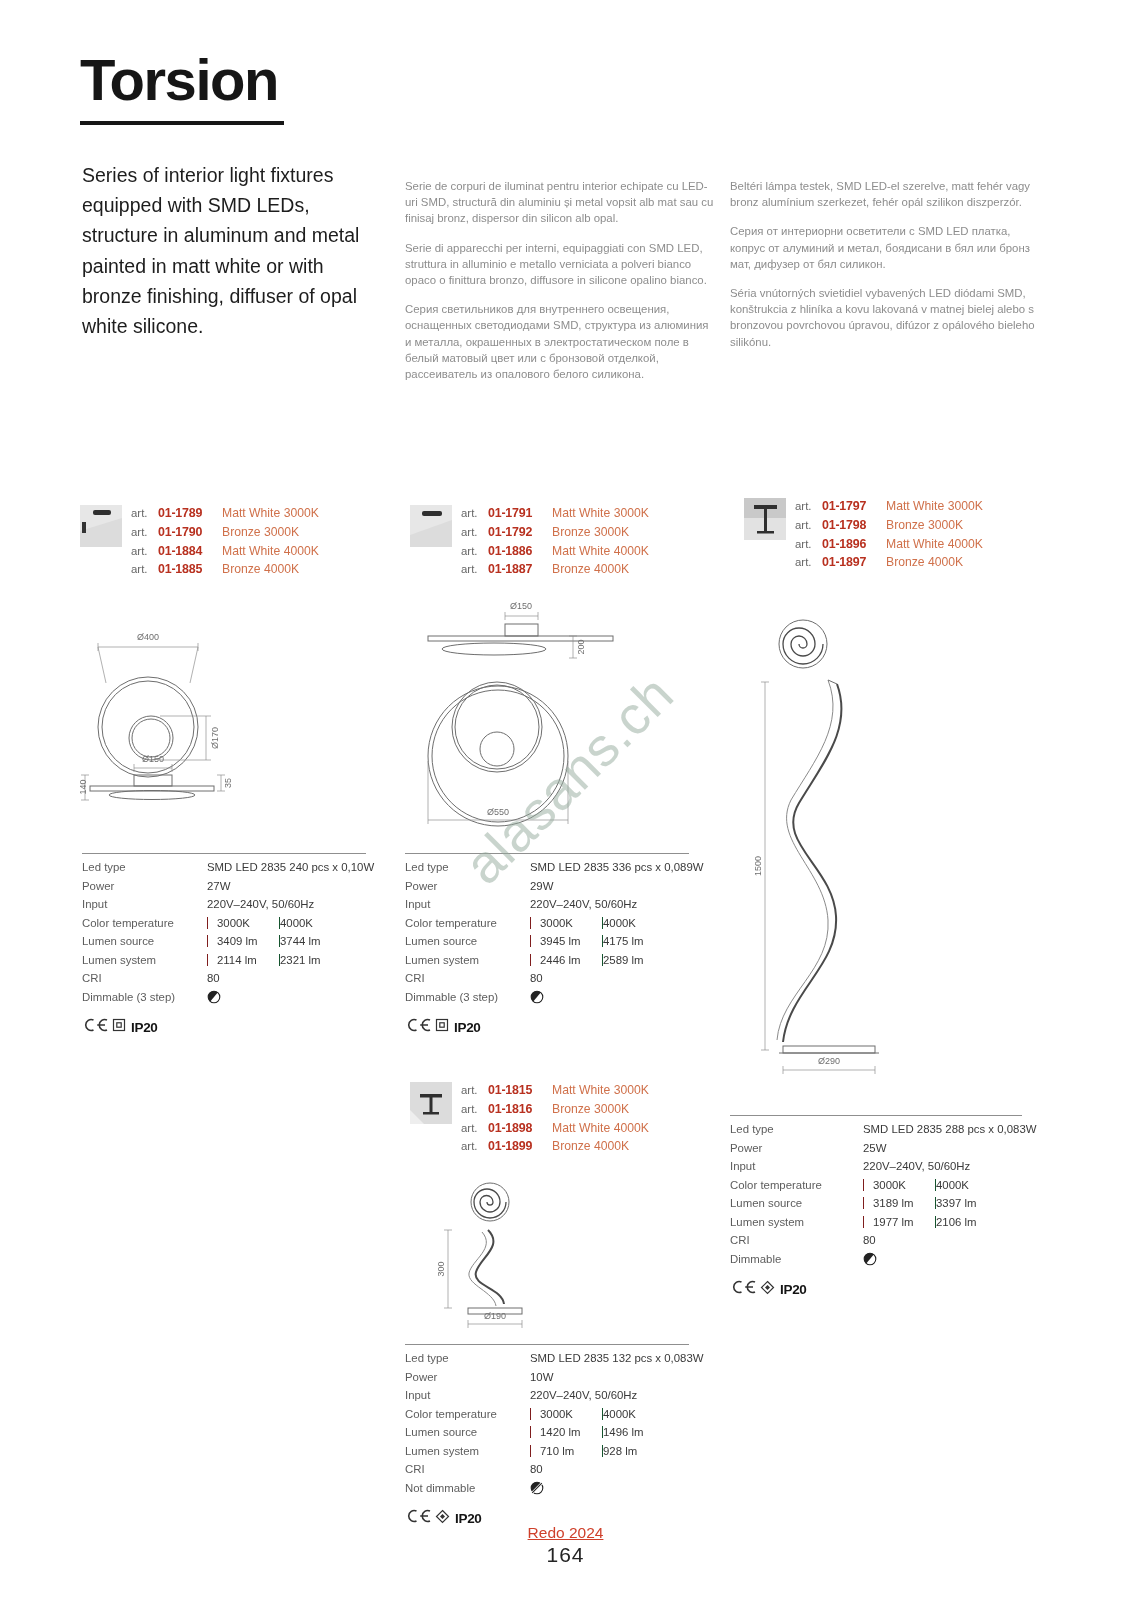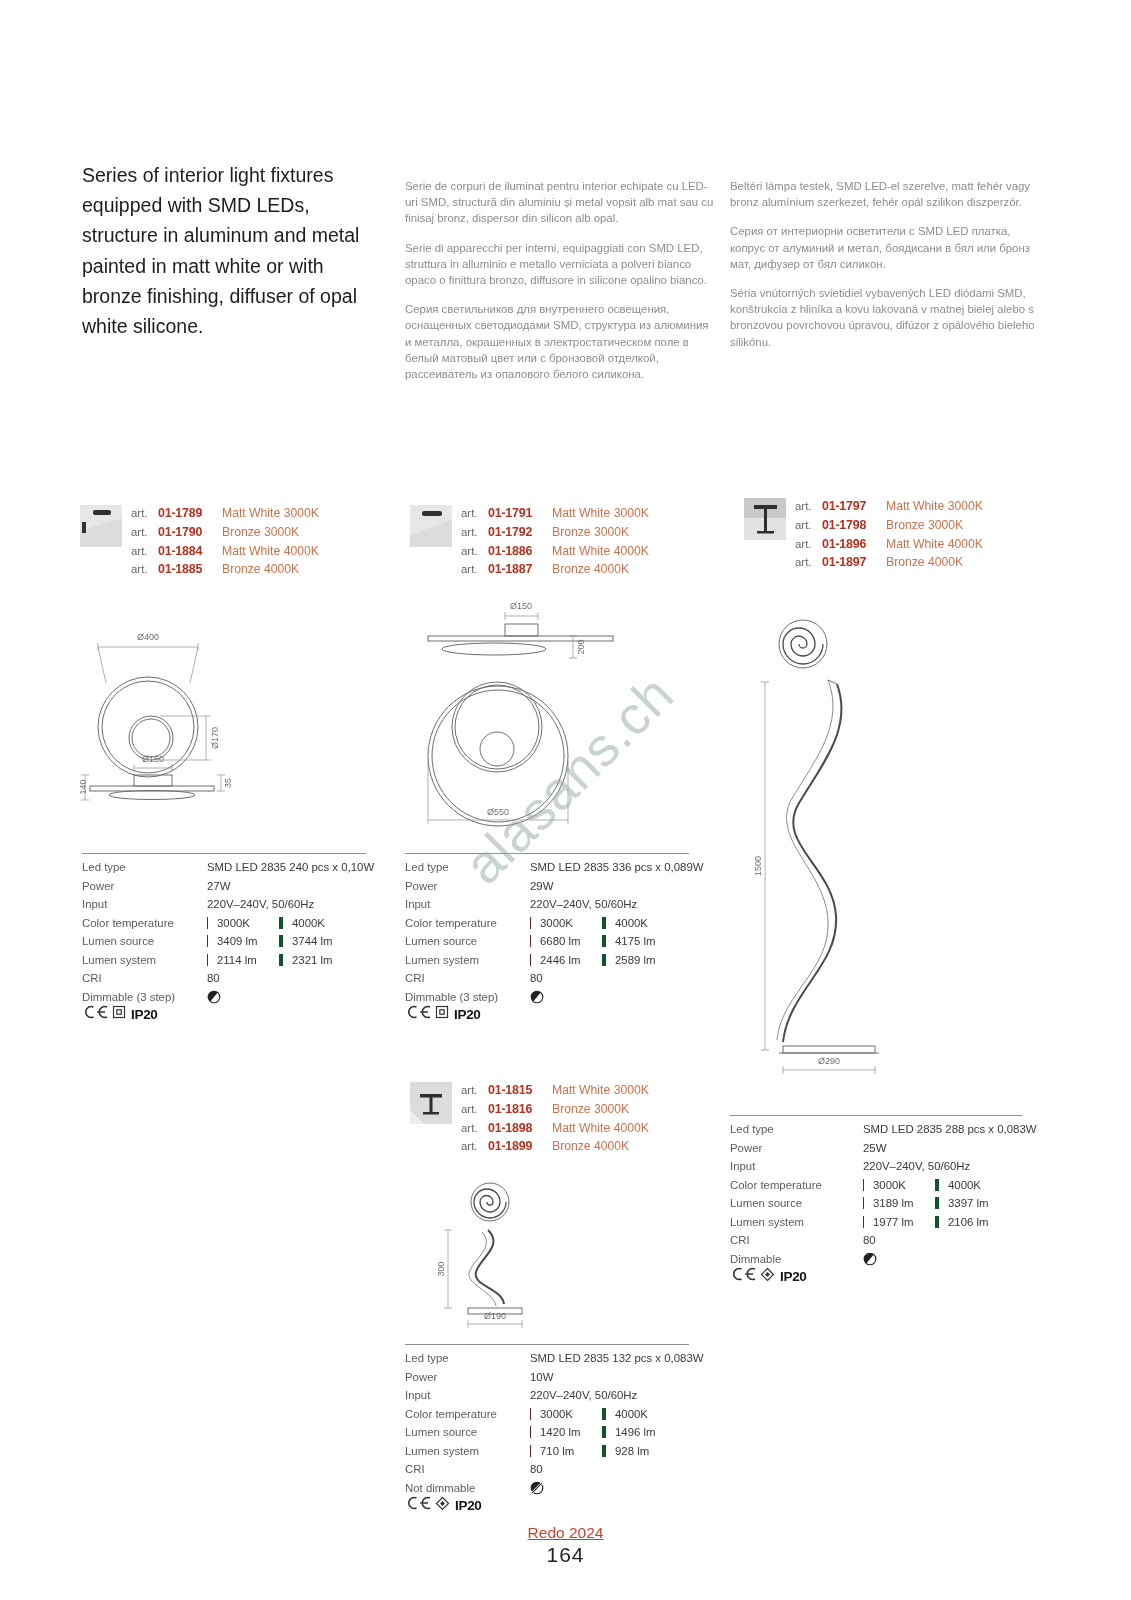--- a/index.html
+++ b/index.html
@@ -20,22 +20,22 @@
   .art-prefix{color:#666;width:27px}
   .art-code{color:#b8301f;font-weight:bold;font-size:12.4px;width:64px;letter-spacing:-0.2px}
   .art-finish{color:#d0714b;font-size:12.2px}
 
   .spec{position:absolute;border-top:1px solid #8f8f8f;padding-top:4px}
   .srow{display:flex;align-items:center;height:18.5px;font-size:11.4px;white-space:nowrap}
   .slabel{width:125px;color:#5d5d5d;flex:none;display:flex;align-items:center}
   .spec-wide .slabel{width:133px}
   .sval{color:#3a3a3a;display:flex;align-items:center}
   .sv1{width:72px;border-left:1px solid #7f1d1d;padding-left:9px;color:#3a3a3a;display:flex;align-items:center}
-  .sv2{border-left:4px solid #14532d;padding-left:9px;color:#3a3a3a;display:flex;align-items:center}
-  .cert{display:flex;align-items:center;gap:3px;margin-top:0;height:16px}
+  .sv2{border-left:1px solid #14532d;color:#3a3a3a;display:flex;align-items:center}
+  .cert{display:flex;align-items:center;gap:3px;margin-top:13px;height:16px}
   .ip{font-size:13.5px;font-weight:bold;color:#141414;letter-spacing:-0.3px;margin-left:2px}
 
   .tech line,.tech circle,.tech rect,.tech ellipse{stroke:#6e6e6e;fill:none;stroke-width:1}
   .tech .dim{stroke:#8f8f8f;stroke-width:0.7}
   .tech text{font-size:9px;fill:#6f6f6f;font-family:"Liberation Sans",sans-serif}
   .tech .ribbon1{stroke:#4a4a4a;fill:none;stroke-width:2}
   .tech .ribbon2{stroke:#8a8a8a;fill:none;stroke-width:1}
   .tech .spiral{stroke:#4a4a4a;fill:none;stroke-width:1.3}
 
   .wm{position:absolute;left:452px;top:852px;font-size:54px;letter-spacing:1px;
@@ -44,20 +44,21 @@
   .footer-brand{position:absolute;left:0;top:1524px;width:100%;text-align:center;font-size:15.5px;
                 font-weight:normal;color:#cf402b;text-decoration:underline}
   .footer-page{position:absolute;left:0;top:1543px;width:100%;text-align:center;font-size:21px;
                font-weight:normal;color:#242424;letter-spacing:1px}
 </style>
 </head>
 <body>
 
 <div class="page">
 
+  <h1 class="title">Torsion</h1>
 
   <div class="intro-en">Series of interior light fixtures equipped with SMD LEDs, structure in aluminum and metal painted in matt white or with bronze finishing, diffuser of opal white silicone.</div>
 
   <div class="intro-col col2">
     <p>Serie de corpuri de iluminat pentru interior echipate cu LED-uri SMD, structură din aluminiu și metal vopsit alb mat sau cu finisaj bronz, dispersor din silicon alb opal.</p>
     <p>Serie di apparecchi per interni, equipaggiati con SMD LED, struttura in alluminio e metallo verniciata a polveri bianco opaco o finittura bronzo, diffusore in silicone opalino bianco.</p>
     <p>Серия светильников для внутреннего освещения, оснащенных светодиодами SMD, структура из алюминия и металла, окрашенных в электростатическом поле в белый матовый цвет или с бронзовой отделкой, рассеиватель из опалового белого силикона.</p>
   </div>
   <div class="intro-col col3">
     <p>Beltéri lámpa testek, SMD LED-el szerelve, matt fehér vagy bronz alumínium szerkezet, fehér opál szilikon diszperzór.</p>
@@ -358,21 +359,21 @@
         <span class="slabel">Input</span>
         <span class="sval">220V–240V, 50/60Hz</span>
       </div>
     <div class="srow">
         <span class="slabel">Color temperature</span>
         <span class="sv1">3000K</span>
         <span class="sv2">4000K</span>
       </div>
     <div class="srow">
         <span class="slabel">Lumen source</span>
-        <span class="sv1">6680 lm</span>
+        <span class="sv1">3945 lm</span>
         <span class="sv2">4175 lm</span>
       </div>
     <div class="srow">
         <span class="slabel">Lumen system</span>
         <span class="sv1">2446 lm</span>
         <span class="sv2">2589 lm</span>
       </div>
     <div class="srow">
         <span class="slabel">CRI</span>
         <span class="sval">80</span>

